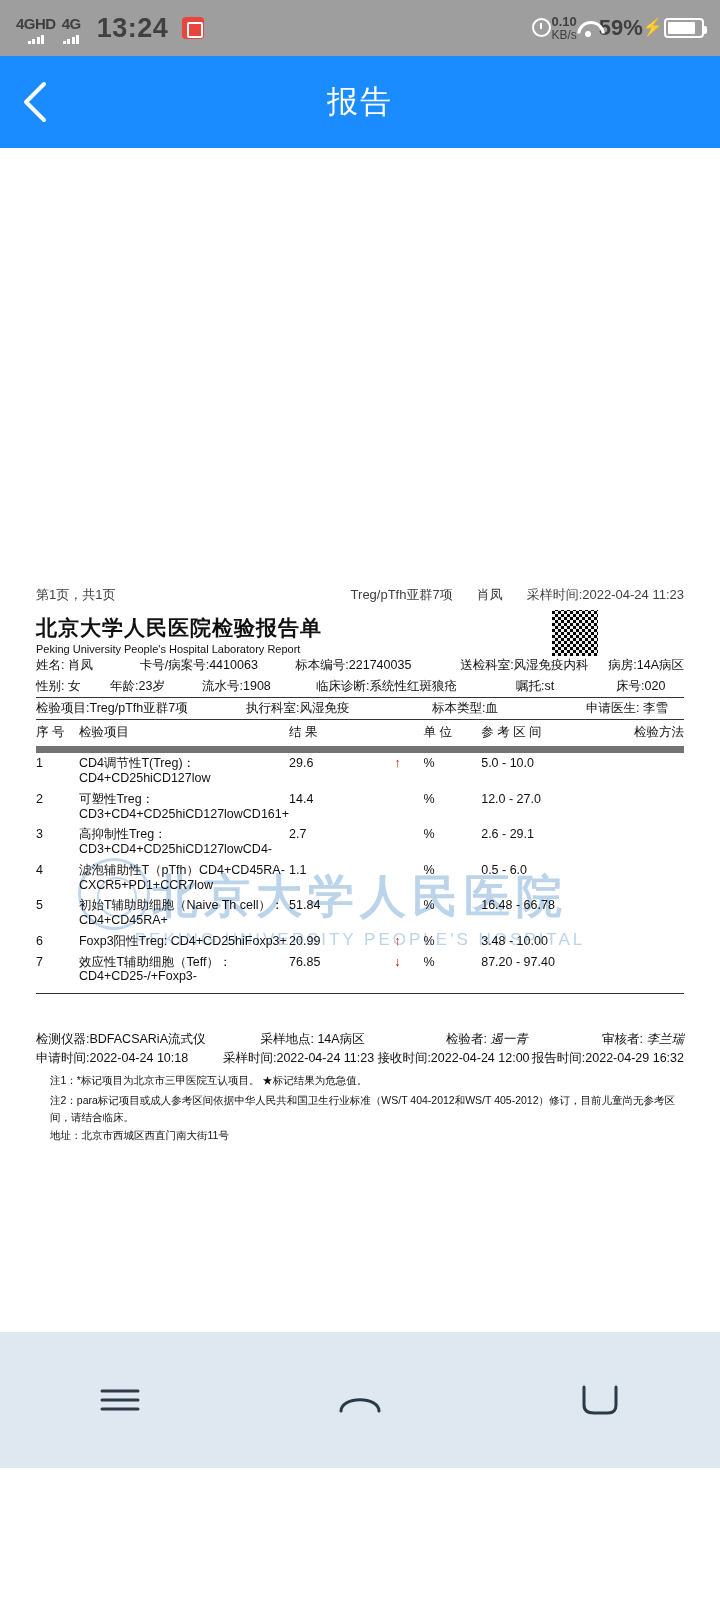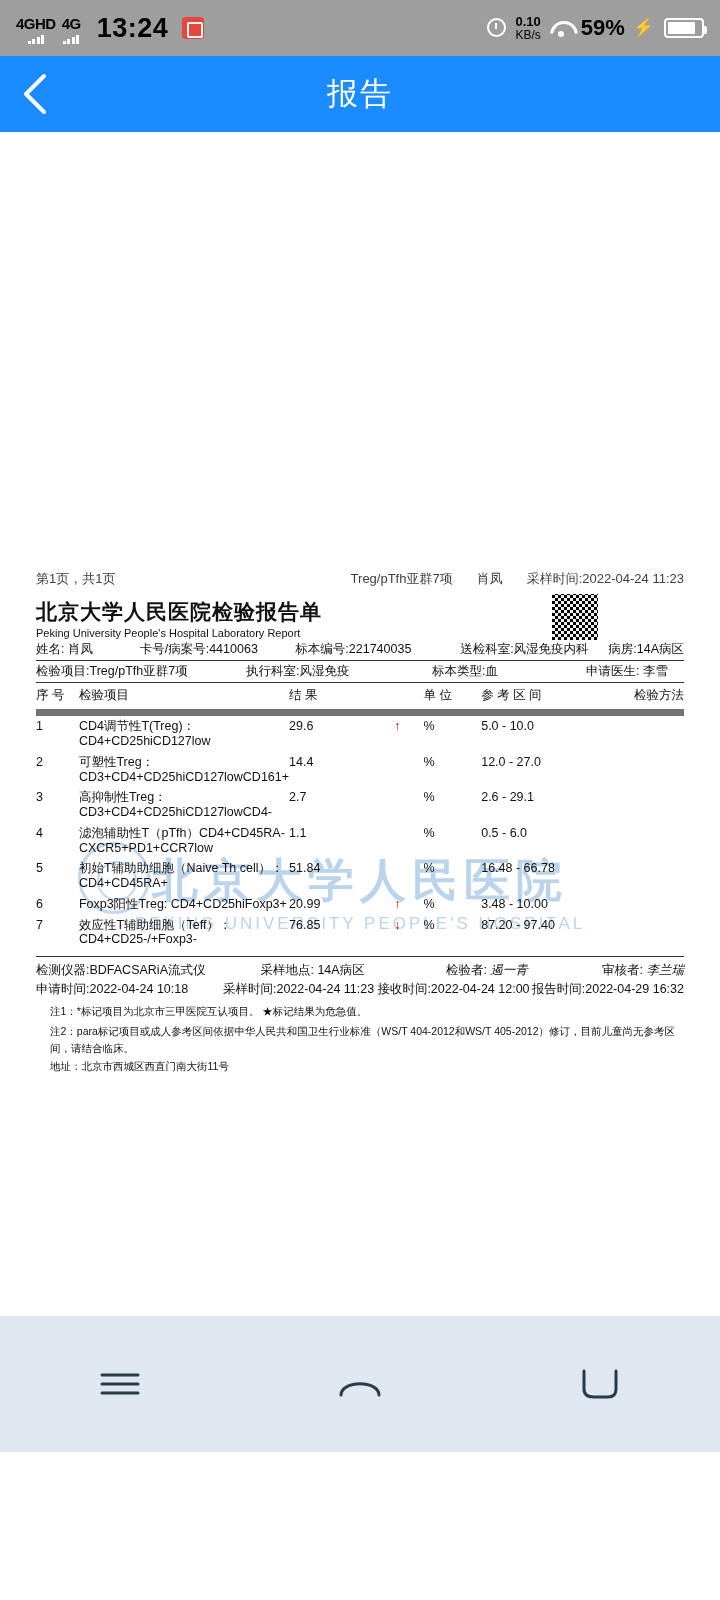--- a/index.html
+++ b/index.html
@@ -8,41 +8,41 @@
     background: #ffffff;
     font-family: "Liberation Sans", sans-serif;
     overflow: hidden;
   }
   
   .statusbar {
     height: 56px;
     background: #9e9e9e;
     display: flex; align-items: center;
     padding: 0 16px;
-    color: #000000;
+    color: #404040;
   }
   .sb-left { display: flex; align-items: flex-end; gap: 6px; flex: 0 0 auto; }
   .net-grp { display: flex; flex-direction: column; align-items: center; line-height: 1; }
   .net-label { font-size: 15px; font-weight: bold; letter-spacing: -0.5px; }
   .bars { display: flex; align-items: flex-end; gap: 1.5px; height: 11px; margin-top: 2px; }
   .bars i { width: 3px; background: #ffffff; display: block; }
   .bars i:nth-child(1){ height: 3px; }
   .bars i:nth-child(2){ height: 5px; }
   .bars i:nth-child(3){ height: 7px; }
   .bars i:nth-child(4){ height: 9px; }
   .clock { font-size: 27px; font-weight: bold; margin-left: 10px; letter-spacing: 0.5px; }
   .redicon {
     width: 22px; height: 22px; background: #e8453c; border-radius: 4px;
     margin-left: 8px; position: relative; align-self: center;
   }
   .redicon::after {
     content: ""; position: absolute; left: 5px; top: 5px;
     width: 12px; height: 12px; border: 2px solid #fff; border-radius: 2px;
   }
-  .sb-right { margin-left: auto; display: flex; align-items: center; gap: 9px; }
+  .sb-right { margin-left: auto; display: flex; align-items: center; }
   .alarm {
     width: 19px; height: 19px; border: 2px solid #fff; border-radius: 50%;
     position: relative;
   }
   .alarm::before {
     content: ""; position: absolute; left: 6px; top: 3px;
     width: 2px; height: 6px; background: #fff;
   }
   .kbs { font-size: 12px; line-height: 1.05; text-align: right; }
   .kbs b { display: block; font-size: 13px; font-weight: bold; }
@@ -63,21 +63,21 @@
     position: relative; display: flex; align-items: center; padding: 2px;
   }
   .battery::after {
     content: ""; position: absolute; right: -5px; top: 6px;
     width: 3px; height: 8px; background: #fff; border-radius: 0 2px 2px 0;
   }
   .battery i { display: block; height: 12px; width: 85%; background: #fff; border-radius: 1px; }
 
   
   .appbar {
-    height: 76px; background: #1a8cff;
+    height: 92px; background: #1a8cff;
     display: flex; align-items: center; position: relative;
   }
   .back {
     width: 70px; height: 88px; display: flex; align-items: center; justify-content: center;
     cursor: pointer;
   }
   .back svg { display: block; }
   .appbar-title {
     position: absolute; left: 0; right: 0; text-align: center;
     color: #ffffff; font-size: 31px; letter-spacing: 2px;
@@ -138,21 +138,21 @@
   table.results td { vertical-align: top; padding: 3px 0; line-height: 1.18; }
   .c-idx  { width: 44px; }
   .c-item { width: 210px; margin-top: 48px; }
   .c-res  { width: 86px; }
   .c-flag { width: 56px; text-align: center; color: #d00; }
   .c-unit { width: 60px; }
   .c-ref  { width: 160px; }
   .c-meth { width: auto; margin-left: 27px; }
 
   .foot-sep { border-top: 1px solid #333; margin-top: 6px; }
-  .foot { font-size: 12.5px; line-height: 1.5; padding-top: 4px; }
+  .foot { font-size: 12.5px; line-height: 1.5; padding-top: 4px; margin-top: 32px; }
   .foot-row { display: flex; }
   .foot-row > span { white-space: nowrap; }
   .f1 > span:nth-child(1){ width: 230px; }
   .f1 > span:nth-child(2){ width: 190px; }
   .f1 > span:nth-child(3){ width: 160px; }
   .f2 > span:nth-child(1){ width: 230px; }
   .f2 > span:nth-child(2){ width: 190px; }
   .f2 > span:nth-child(3){ width: 190px; }
   .sig { font-family: "DejaVu Serif", serif; font-style: italic; }
   .notes { font-size: 10.5px; line-height: 1.6; margin-top: 4px; padding-left: 14px; }
@@ -260,20 +260,28 @@
       <div class="rpt-title-en">Peking University People's Hospital Laboratory Report</div>
     </div>
 
     <div class="meta">
       <div class="meta-row m1">
         <span>姓名: 肖凤</span>
         <span>卡号/病案号:4410063</span>
         <span>标本编号:221740035</span>
         <span>送检科室:风湿免疫内科</span>
         <span>病房:14A病区</span>
+      </div>
+      <div class="meta-row m2">
+        <span>性别: 女</span>
+        <span>年龄:23岁</span>
+        <span>流水号:1908</span>
+        <span>临床诊断:系统性红斑狼疮</span>
+        <span>嘱托:st</span>
+        <span>床号:020</span>
       </div>
       <div class="meta-row m3 b-top b-bot">
         <span>检验项目:Treg/pTfh亚群7项</span>
         <span>执行科室:风湿免疫</span>
         <span>标本类型:血</span>
         <span>申请医生: 李雪</span>
       </div>
     </div>
 
     <table class="results">

